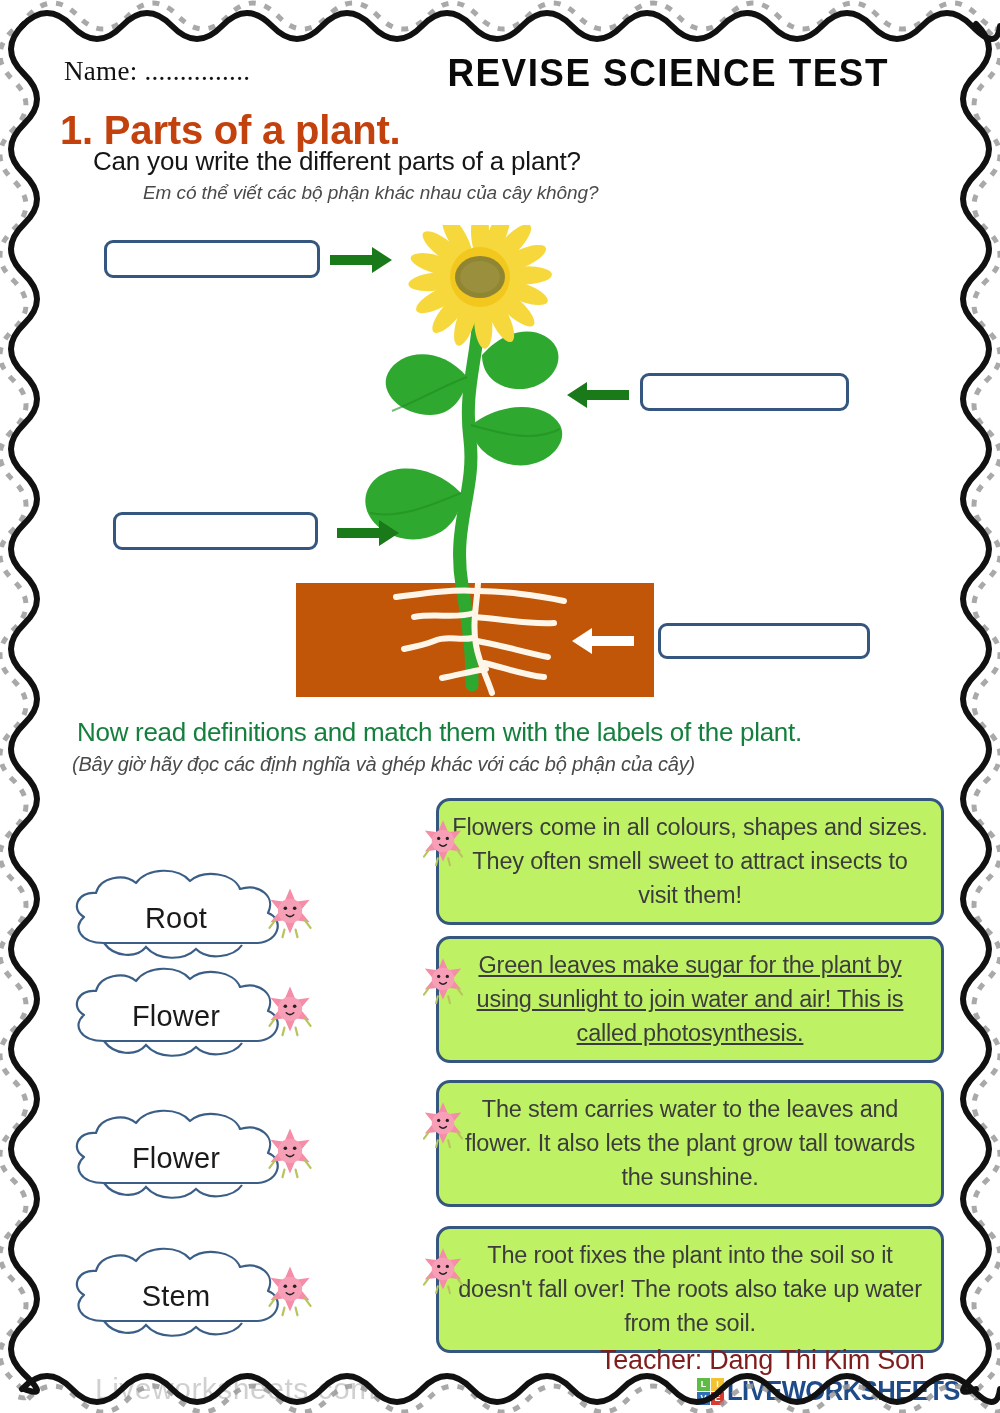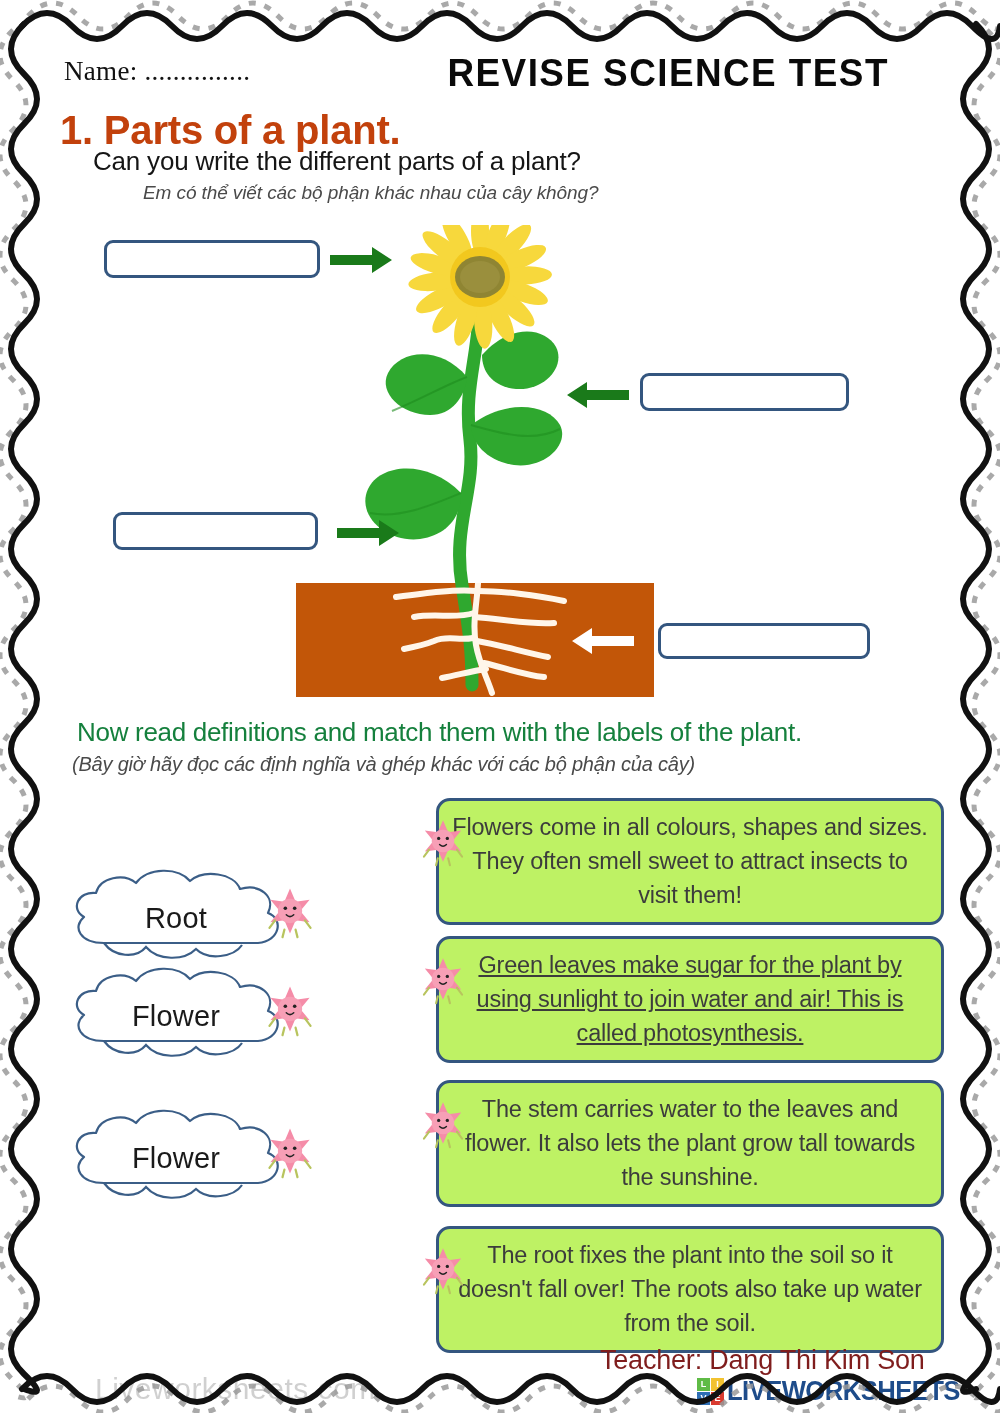--- a/index.html
+++ b/index.html
@@ -389,20 +389,41 @@
         <circle cx="35" cy="27" r="1.9" fill="#222"></circle>
         <path d="M26 34 Q30 38 34 34" stroke="#222" stroke-width="1.6" fill="none" stroke-linecap="round"></path>
         <path d="M14 40 L8 48" stroke="#B8C45E" stroke-width="2.4" stroke-linecap="round"></path>
         <path d="M46 40 L52 48" stroke="#B8C45E" stroke-width="2.4" stroke-linecap="round"></path>
         <path d="M24 50 L22 58" stroke="#B8C45E" stroke-width="2.4" stroke-linecap="round"></path>
         <path d="M36 50 L38 58" stroke="#B8C45E" stroke-width="2.4" stroke-linecap="round"></path>
       </g>
     </svg>
   </div>
 
+  <div class="cloud-card" style="top:1243px;">
+    <svg class="cloud-svg" width="250" height="106" viewBox="0 0 250 106">
+      <path d="M42 78 C18 78 10 62 22 52 C8 44 16 26 34 28 C38 12 62 8 74 18 C86 2 116 2 128 16
+               C142 4 172 8 178 24 C198 18 214 32 206 48 C222 54 218 76 196 78 Z" fill="#ffffff" stroke="#3B5E87" stroke-width="2.2" stroke-linejoin="round"></path>
+      <path d="M42 78 C52 92 74 94 84 82 C96 96 122 96 134 84 C146 96 172 92 180 80" fill="none" stroke="#3B5E87" stroke-width="2.2"></path>
+    </svg>
+    <div class="cloud-label">Stem</div>
+    <svg class="cloud-flower" viewBox="0 0 60 60">
+      <g>
+        <path d="M30 6 L36 20 L51 18 L41 30 L51 42 L36 40 L30 54 L24 40 L9 42 L19 30 L9 18 L24 20 Z" fill="#F58CA8"></path>
+        <circle cx="30" cy="30" r="13" fill="#F79FB6"></circle>
+        <circle cx="25" cy="27" r="1.9" fill="#222"></circle>
+        <circle cx="35" cy="27" r="1.9" fill="#222"></circle>
+        <path d="M26 34 Q30 38 34 34" stroke="#222" stroke-width="1.6" fill="none" stroke-linecap="round"></path>
+        <path d="M14 40 L8 48" stroke="#B8C45E" stroke-width="2.4" stroke-linecap="round"></path>
+        <path d="M46 40 L52 48" stroke="#B8C45E" stroke-width="2.4" stroke-linecap="round"></path>
+        <path d="M24 50 L22 58" stroke="#B8C45E" stroke-width="2.4" stroke-linecap="round"></path>
+        <path d="M36 50 L38 58" stroke="#B8C45E" stroke-width="2.4" stroke-linecap="round"></path>
+      </g>
+    </svg>
+  </div>
 
   <div class="def-card" style="top:798px;">
     <svg class="def-flower-icon" viewBox="0 0 60 60">
       <path d="M30 6 L36 20 L51 18 L41 30 L51 42 L36 40 L30 54 L24 40 L9 42 L19 30 L9 18 L24 20 Z" fill="#F58CA8"></path>
       <circle cx="30" cy="30" r="13" fill="#F79FB6"></circle>
       <circle cx="25" cy="27" r="1.9" fill="#222"></circle>
       <circle cx="35" cy="27" r="1.9" fill="#222"></circle>
       <path d="M26 34 Q30 38 34 34" stroke="#222" stroke-width="1.6" fill="none" stroke-linecap="round"></path>
       <path d="M14 40 L8 48" stroke="#B8C45E" stroke-width="2.4" stroke-linecap="round"></path>
       <path d="M46 40 L52 48" stroke="#B8C45E" stroke-width="2.4" stroke-linecap="round"></path>

